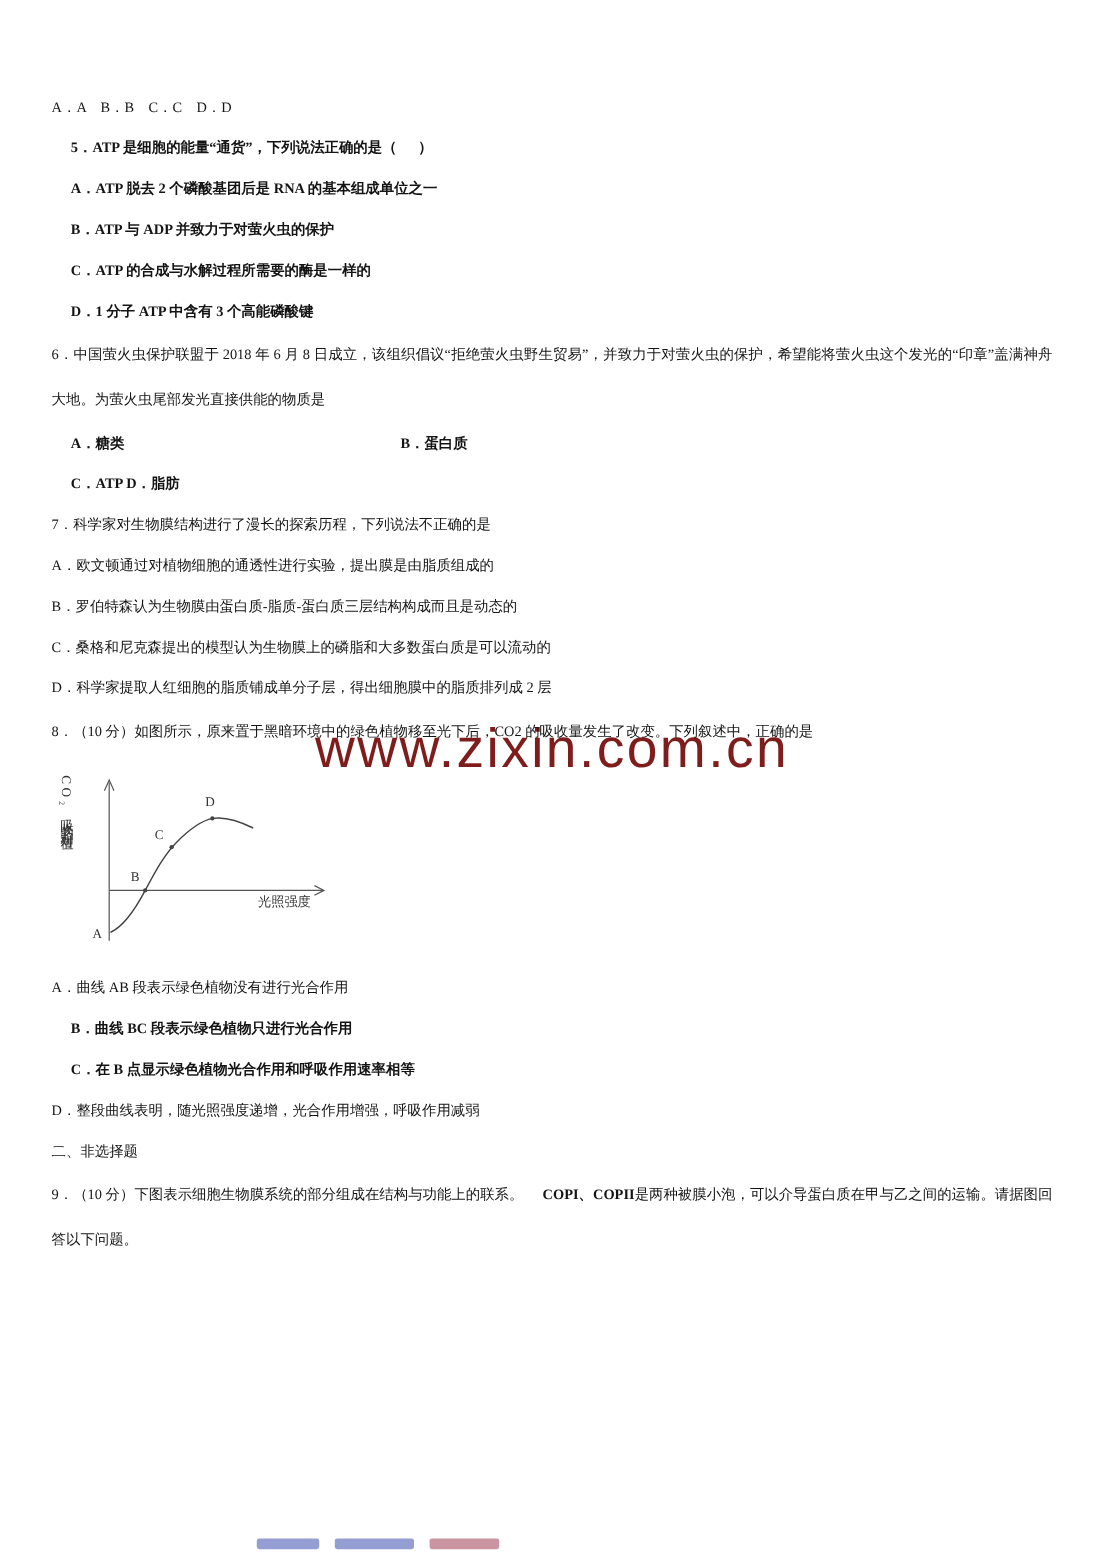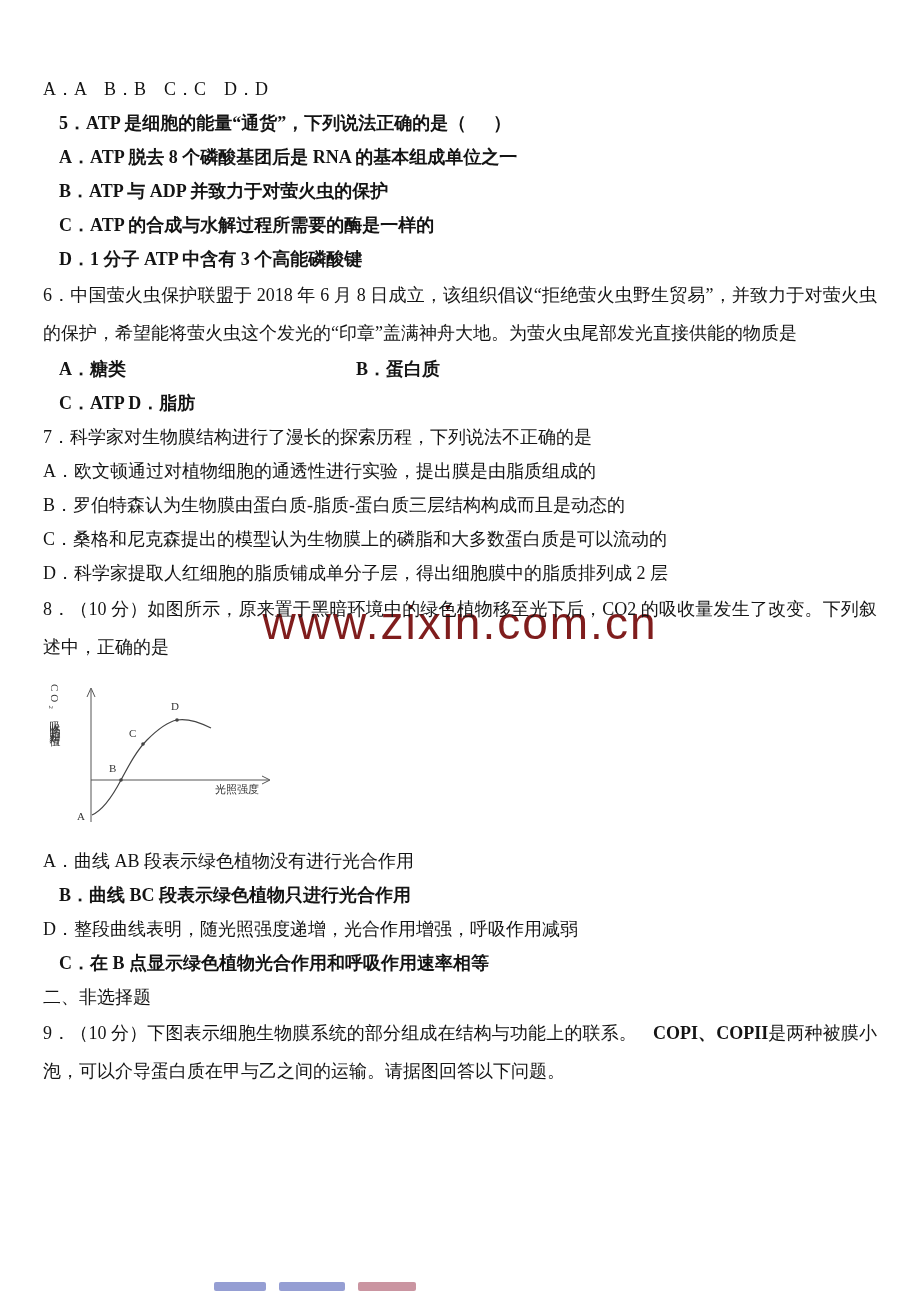--- a/index.html
+++ b/index.html
@@ -21,21 +21,21 @@
     color:#7f1d1d;
     z-index:0;
     white-space:nowrap;
   }
   .content{
     position:absolute;
     left:43px;right:43px;top:72px;
     z-index:1;
   }
   .line{
-    font-size:18px;
+    font-size:12px;
     line-height:34px;
     white-space:pre-wrap;
   }
   .para{
     line-height:38px;
     text-align:justify;
     white-space:normal;
   }
   .b{font-weight:bold;margin-left:16px;}
   
@@ -76,21 +76,21 @@
 
 <div class="page">
 
   <div class="watermark">www.zixin.com.cn</div>
 
   <div class="content">
 
     <div id="block-a">
         <div class="line"><span>A．A    B．B    C．C    D．D</span></div>
         <div class="line"><span class="b">5．ATP 是细胞的能量“通货”，下列说法正确的是（      ）</span></div>
-        <div class="line"><span class="b">A．ATP 脱去 8 个磷酸基团后是 RNA 的基本组成单位之一</span></div>
+        <div class="line"><span class="b">A．ATP 脱去 2 个磷酸基团后是 RNA 的基本组成单位之一</span></div>
         <div class="line"><span class="b">B．ATP 与 ADP 并致力于对萤火虫的保护</span></div>
         <div class="line"><span class="b">C．ATP 的合成与水解过程所需要的酶是一样的</span></div>
         <div class="line"><span class="b">D．1 分子 ATP 中含有 3 个高能磷酸键</span></div>
         <div class="line para"><span>6．中国萤火虫保护联盟于 2018 年 6 月 8 日成立，该组织倡议“拒绝萤火虫野生贸易”，并致力于对萤火虫的保护，希望能将萤火虫这个发光的“印章”盖满神舟大地。为萤火虫尾部发光直接供能的物质是</span></div>
         <div class="line"><span class="b">A．糖类</span><span class="b" style="margin-left: 230px;">B．蛋白质</span></div>
         <div class="line"><span class="b">C．ATP D．脂肪</span></div>
         <div class="line"><span>7．科学家对生物膜结构进行了漫长的探索历程，下列说法不正确的是</span></div>
         <div class="line"><span>A．欧文顿通过对植物细胞的通透性进行实验，提出膜是由脂质组成的</span></div>
         <div class="line"><span>B．罗伯特森认为生物膜由蛋白质-脂质-蛋白质三层结构构成而且是动态的</span></div>
         <div class="line"><span>C．桑格和尼克森提出的模型认为生物膜上的磷脂和大多数蛋白质是可以流动的</span></div>
@@ -119,22 +119,22 @@
         <text class="ptlab" x="60" y="57">C</text>
         <text class="ptlab" x="102" y="30">D</text>
 
         <text class="xlab" x="146" y="113">光照强度</text>
       </svg>
     </div>
 
     <div id="block-b">
         <div class="line"><span>A．曲线 AB 段表示绿色植物没有进行光合作用</span></div>
         <div class="line"><span class="b">B．曲线 BC 段表示绿色植物只进行光合作用</span></div>
+        <div class="line"><span class="b">C．在 B 点显示绿色植物光合作用和呼吸作用速率相等</span></div>
         <div class="line"><span>D．整段曲线表明，随光照强度递增，光合作用增强，呼吸作用减弱</span></div>
-        <div class="line"><span class="b">C．在 B 点显示绿色植物光合作用和呼吸作用速率相等</span></div>
         <div class="line"><span>二、非选择题</span></div>
         <div class="line para"><span>9．（10 分）下图表示细胞生物膜系统的部分组成在结构与功能上的联系。</span><span class="b">COPI、COPII</span><span>是两种被膜小泡，可以介导蛋白质在甲与乙之间的运输。请据图回答以下问题。</span></div>
       </div>
 
   </div>
 
   <div class="footer" id="footer-marks">
       <div class="mark" style="background: rgb(122, 134, 200); width: 52px;"></div>
       <div class="mark" style="background: rgb(122, 134, 200); width: 66px;"></div>
       <div class="mark" style="background: rgb(189, 122, 138); width: 58px;"></div>

